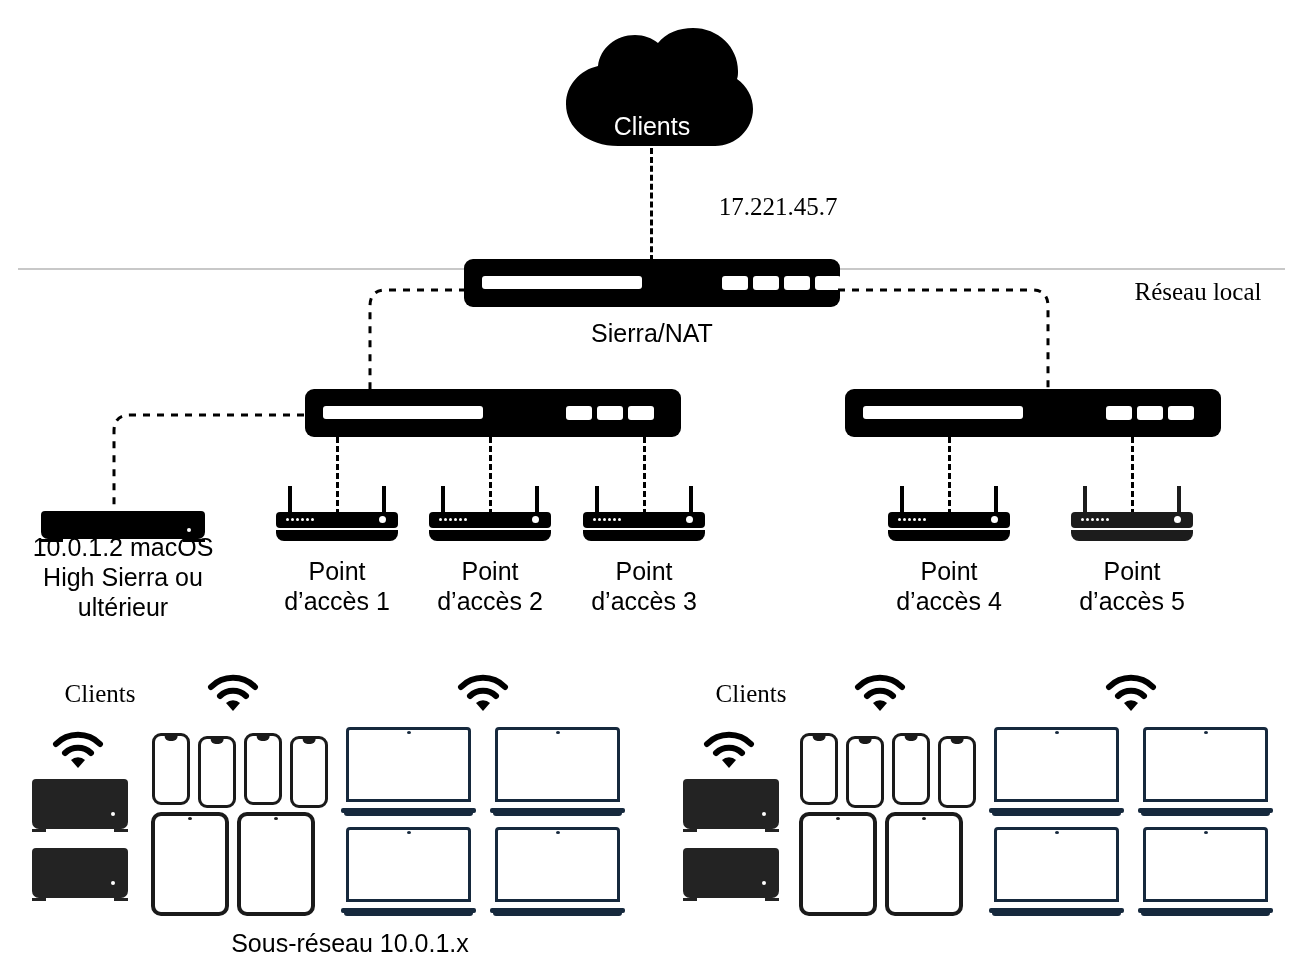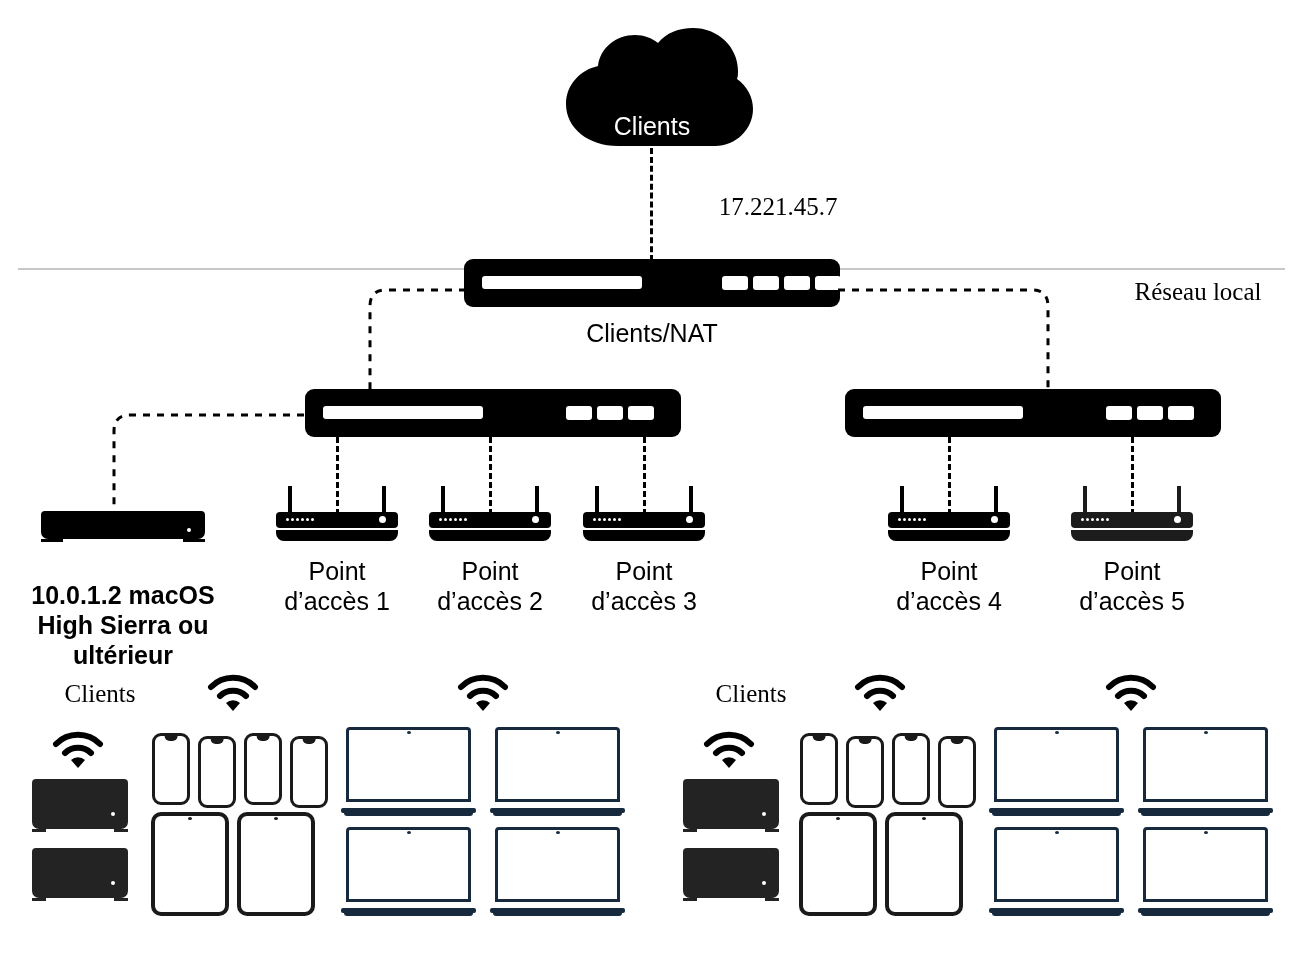--- a/index.html
+++ b/index.html
@@ -218,21 +218,21 @@
   <div class="hrule" style="left:18px; top:268px; width:1267px;"></div>
   <div class="lbl lbl-left" style="left:1088px; top:277px; width:220px;">Réseau local</div>
 
   <div class="chassis" style="left:464px; top:259px; width:376px; height:48px;">
     <div class="bar" style="left:18px; top:17px; width:160px; height:13px;"></div>
     <div class="port" style="left:258px; top:17px; width:26px; height:14px;"></div>
     <div class="port" style="left:289px; top:17px; width:26px; height:14px;"></div>
     <div class="port" style="left:320px; top:17px; width:26px; height:14px;"></div>
     <div class="port" style="left:351px; top:17px; width:26px; height:14px;"></div>
   </div>
-  <div class="lbl" style="left:530px; top:318px; width:244px;">Clients/NAT</div>
+  <div class="lbl" style="left:530px; top:318px; width:244px;">Sierra/NAT</div>
 
   <svg class="conn" style="left:360px; top:284px; width:110px; height:110px;">
     <path d="M106,6 H26 Q10,6 10,22 V106"></path>
   </svg>
 
   <svg class="conn" style="left:836px; top:284px; width:216px; height:110px;">
     <path d="M2,6 H196 Q212,6 212,22 V106"></path>
   </svg>
 
   <div class="chassis" style="left:305px; top:389px; width:376px; height:48px;">
@@ -259,21 +259,21 @@
 
   <div class="dash-v" style="left:948px; top:437px; height:78px;"></div>
   <div class="dash-v" style="left:1131px; top:437px; height:78px;"></div>
 
   <div class="mini" style="left:41px; top:511px; width:164px; height:34px;">
     <div class="top" style="height:28px; background:#000;"></div>
     <div class="dot" style="right:14px; top:17px;"></div>
     <div class="foot" style="left:0; top:28px; width:22px; background:#000;"></div>
     <div class="foot" style="right:0; top:28px; width:22px; background:#000;"></div>
   </div>
-  <div class="lbl" style="left:8px; top:580px; width:230px;font-weight:bold;">10.0.1.2 macOS
+  <div class="lbl" style="left:8px; top:532px; width:230px;">10.0.1.2 macOS
 High Sierra ou
 ultérieur</div>
 
   <div class="ap" style="left:276px; top:486px; width:122px; height:52px;">
     <div class="ant" style="left:12px; top:0; height:32px;"></div>
     <div class="ant" style="right:12px; top:0; height:32px;"></div>
     <div class="body" style="left:0; top:26px; width:122px; height:16px; background:#000;"></div>
     <div class="leds" style="left:10px; top:32px;">
       <i></i>
         <i></i>
@@ -441,20 +441,21 @@
     <div class="foot"></div>
   </div>
   <div class="laptop" style="left:490px; top:827px; width:135px; height:89px;">
     <div class="screen">
         <div class="cam"></div>
       </div>
     <div class="deck"></div>
     <div class="foot"></div>
   </div>
 
+  <div class="lbl" style="left:160px; top:928px; width:380px;">Sous-réseau 10.0.1.x</div>
 
   <div class="lbl lbl-left" style="left:681px; top:679px; width:140px;">Clients</div>
 
   <div class="wifi" style="left:703px; top:730px; width:52px; height:38px;">
     <svg width="52" height="38" viewBox="0 0 52 38" aria-hidden="true">
       <path fill="none" stroke="#000" stroke-width="6" stroke-linecap="round" d="M4,14 A31,31 0 0 1 48,14"></path>
       <path fill="none" stroke="#000" stroke-width="6" stroke-linecap="round" d="M13,23 A19,19 0 0 1 39,23"></path>
       <path fill="#000" d="M26,38 L19,30 A10,10 0 0 1 33,30 Z"></path>
     </svg>
   </div>

